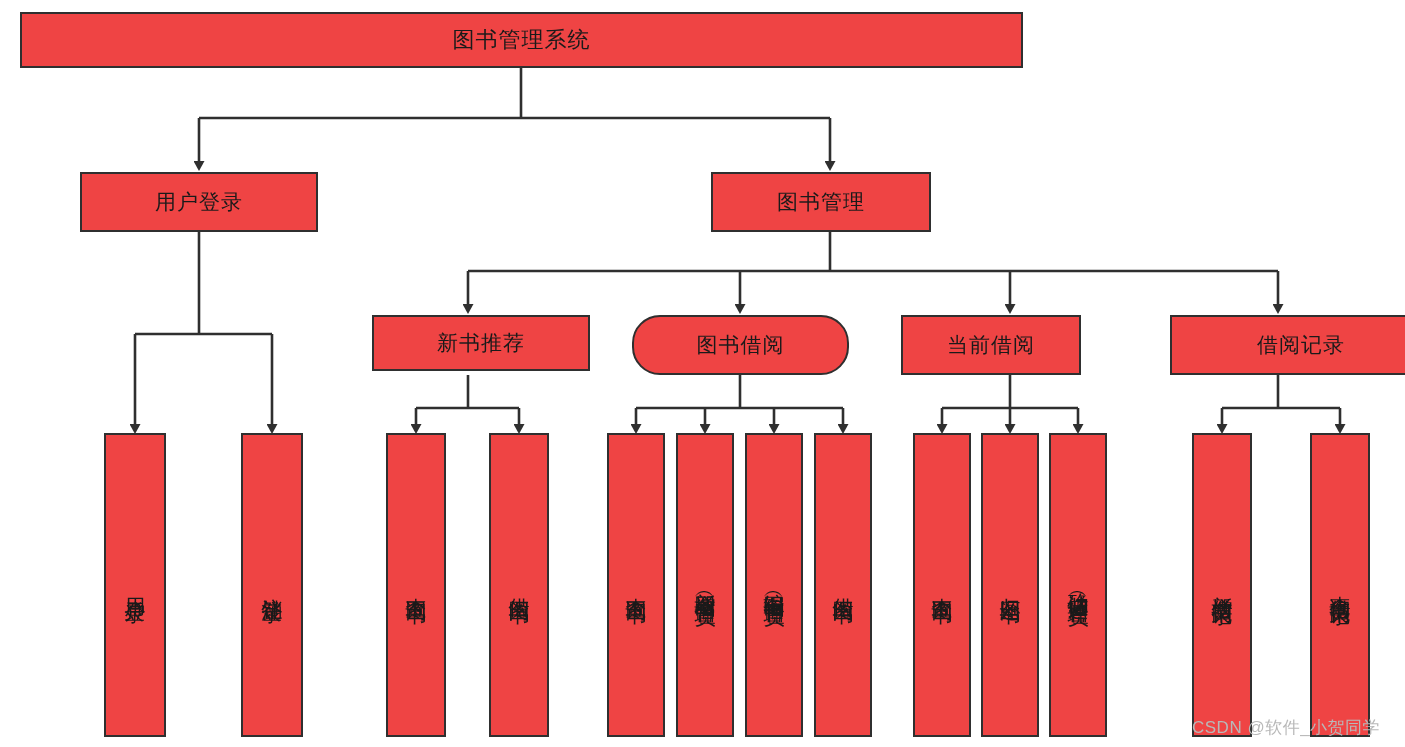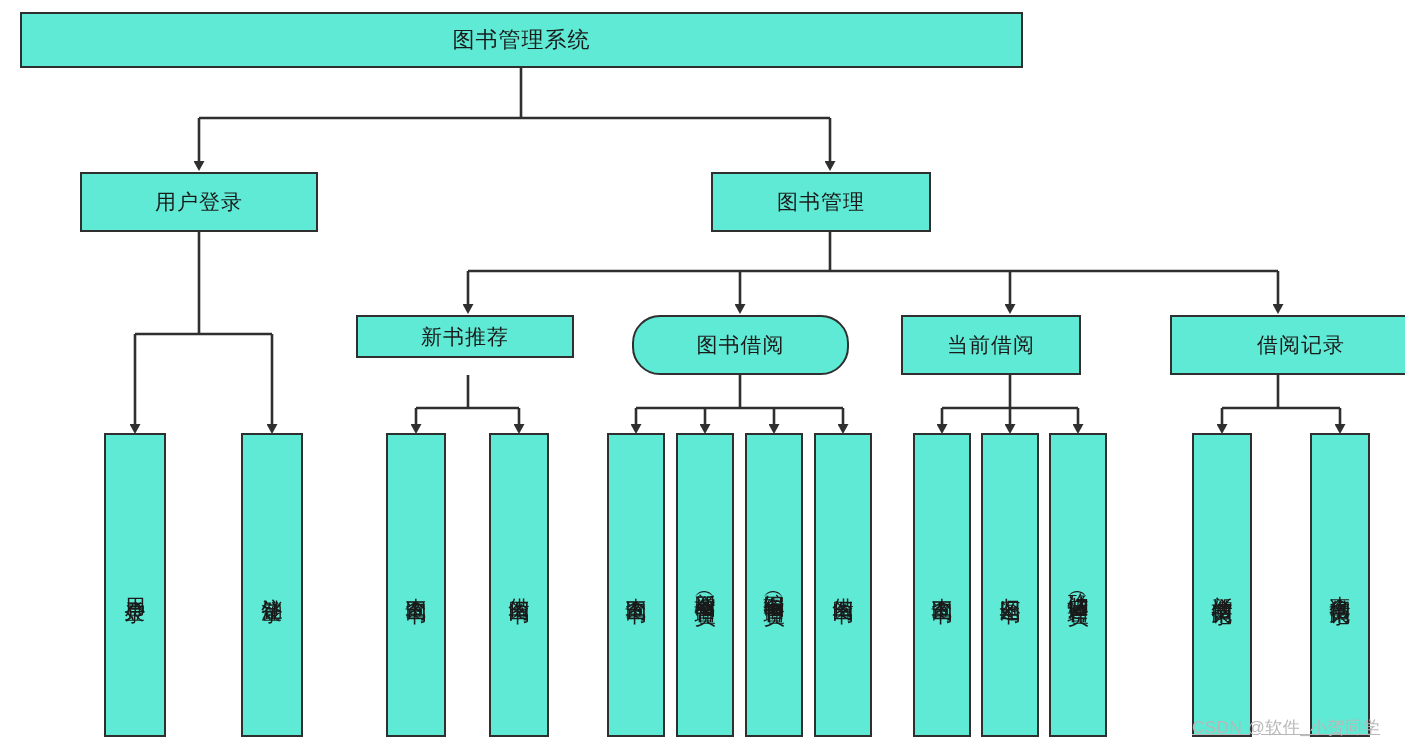--- a/index.html
+++ b/index.html
@@ -23,21 +23,21 @@
     left: 0;
     top: 0;
     width: 1405px;
     height: 747px;
     pointer-events: none;
   }
   .node {
     position: absolute;
     box-sizing: border-box;
     border: 2px solid #2f2f2f;
-    background: #5eead4;
+    background: #ef4444;
     display: flex;
     align-items: center;
     justify-content: center;
     color: #1a1a1a;
   }
   .node.h {
     font-size: 21px;
     letter-spacing: 1px;
     line-height: 1.2;
   }
@@ -126,21 +126,21 @@
       <path d="M1222,408 L1222,425" marker-end="url(#arrow)"></path>
       <path d="M1340,408 L1340,425" marker-end="url(#arrow)"></path>
     </g>
   </svg>
 
   <div class="node h root" style="left:20px; top:12px; width:1003px; height:56px;">图书管理系统</div>
 
   <div class="node h" style="left:80px; top:172px; width:238px; height:60px;">用户登录</div>
   <div class="node h" style="left:711px; top:172px; width:220px; height:60px;">图书管理</div>
 
-  <div class="node h" style="left:356px; top:315px; width:218px; height:43px;">新书推荐</div>
+  <div class="node h" style="left:372px; top:315px; width:218px; height:56px;">新书推荐</div>
   <div class="node h" style="left:632px; top:315px; width:217px; height:60px;border-radius:28px;">图书借阅</div>
   <div class="node h" style="left:901px; top:315px; width:180px; height:60px;">当前借阅</div>
   <div class="node h" style="left:1170px; top:315px; width:262px; height:60px;">借阅记录</div>
 
   <div class="node v" style="left:104px; top:433px; width:62px; height:304px;">
     <span class="vtext">用户登录</span>
   </div>
   <div class="node v" style="left:241px; top:433px; width:62px; height:304px;">
     <span class="vtext">注销登录</span>
   </div>
@@ -175,15 +175,15 @@
     <span class="vtext">确认归还（管理员）</span>
   </div>
 
   <div class="node v" style="left:1192px; top:433px; width:60px; height:304px;">
     <span class="vtext">新增借阅记录</span>
   </div>
   <div class="node v" style="left:1310px; top:433px; width:60px; height:304px;">
     <span class="vtext">查询借阅记录</span>
   </div>
 
-  <div class="watermark" style="left:1192px; top:716px;text-decoration:underline;">CSDN @软件_小贺同学</div>
+  <div class="watermark" style="left:1192px; top:716px;">CSDN @软件_小贺同学</div>
 
 </div>
 
 </body></html>

